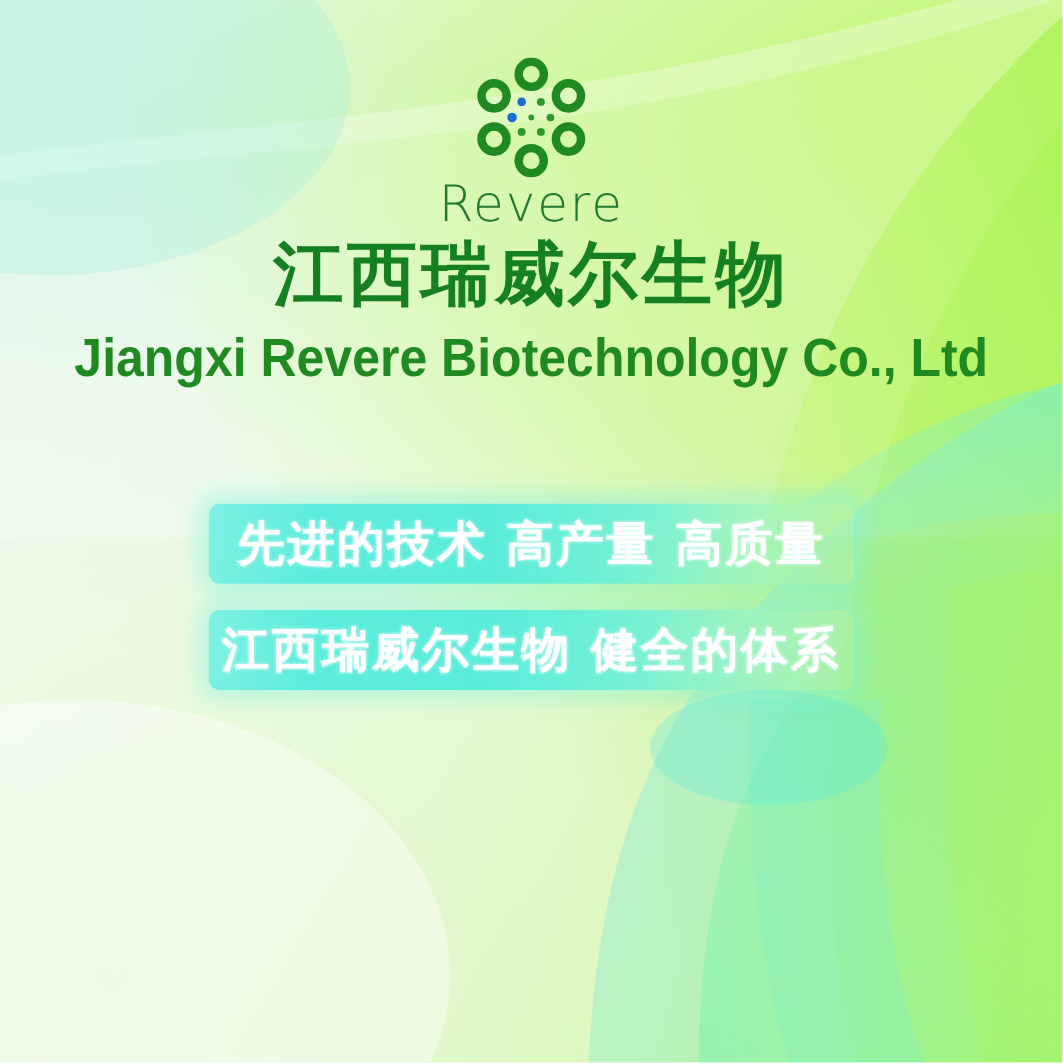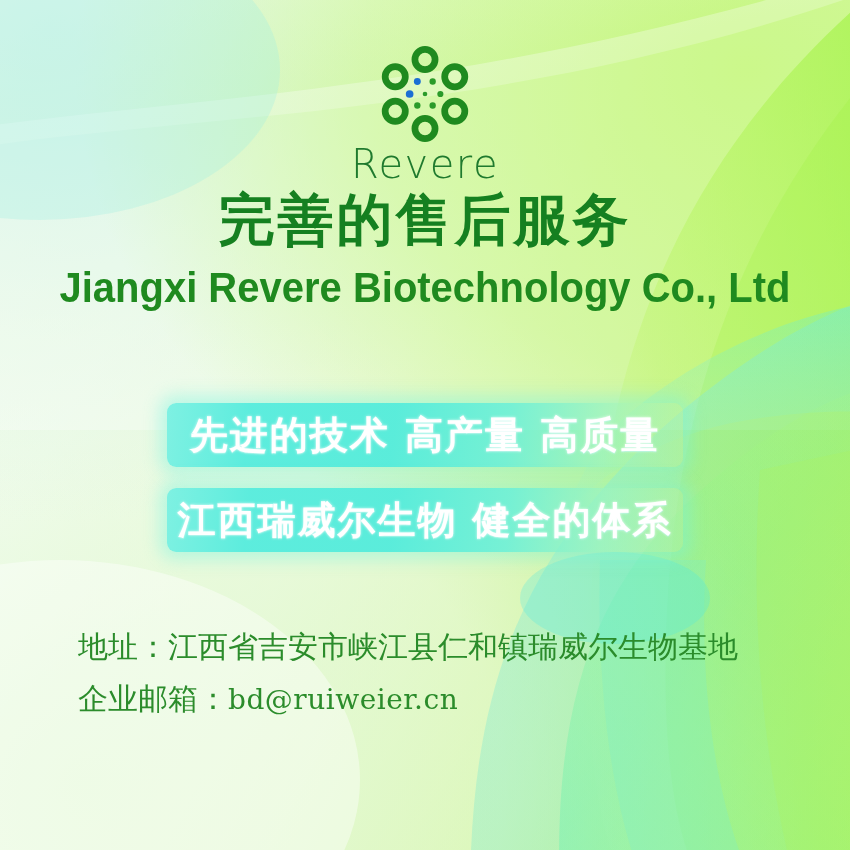--- a/index.html
+++ b/index.html
@@ -219,41 +219,30 @@
         <circle cx="66" cy="50" r="3.2" fill="#2a9b2a"></circle>
         <circle cx="42" cy="62" r="3.3" fill="#2a9b2a"></circle>
         <circle cx="58" cy="62" r="3.3" fill="#2a9b2a"></circle>
         <circle cx="50" cy="50" r="2.4" fill="#2a9b2a"></circle>
       </g>
     </svg>
 
     <div id="logo-wordmark">Revere</div>
   </div>
 
-  <div id="cn-name">完善的售后服务</div>
+  <div id="cn-name">江西瑞威尔生物</div>
 
   <div id="en-name">Jiangxi Revere Biotechnology Co., Ltd</div>
 
   <div id="banners">
 
     <div class="banner">
       <span class="banner-text">先进的技术 高产量 高质量</span>
     </div>
 
     <div class="banner">
       <span class="banner-text">江西瑞威尔生物 健全的体系</span>
     </div>
 
   </div>
 
-  <div id="contact">
-
-    <div class="contact-line" id="contact-address-line">
-      <span>地址：</span><span>江西省吉安市峡江县仁和镇瑞威尔生物基地</span>
-    </div>
-
-    <div class="contact-line" id="contact-email-line">
-      <span>企业邮箱：</span><span class="mono-val">bd@ruiweier.cn</span>
-    </div>
-
-  </div>
 
 </div>
 
 </body></html>

